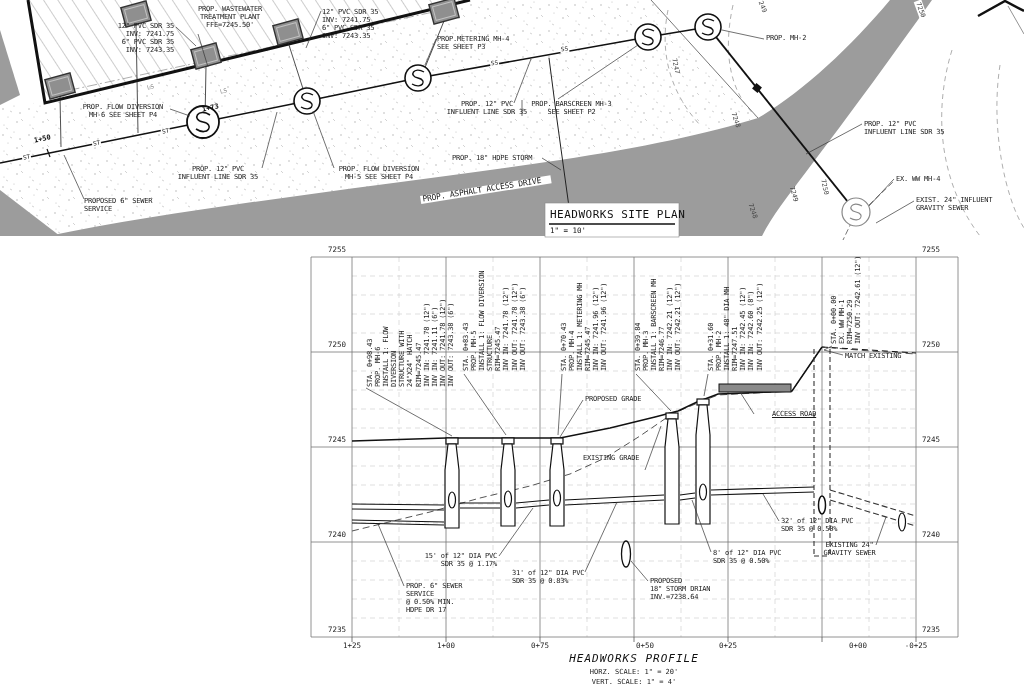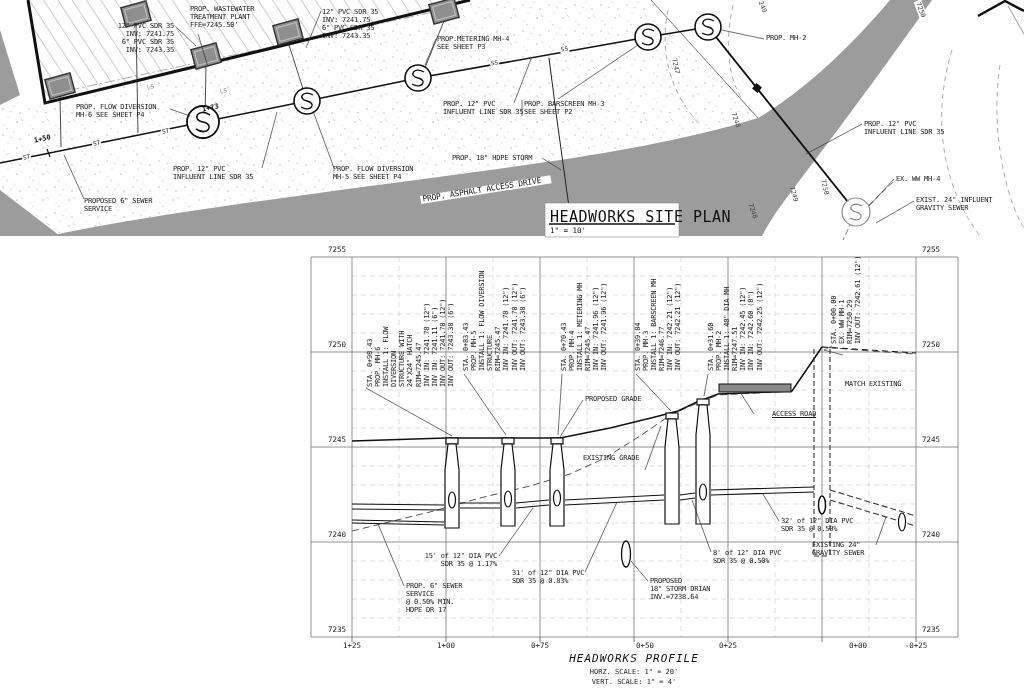--- a/index.html
+++ b/index.html
@@ -1,31 +1,31 @@
 <!DOCTYPE html>
 <html><head>
 <meta charset="utf-8">
 <style>
   html,body{margin:0;padding:0;background:#fff;}
   #page{position:relative;width:1024px;height:697px;background:#fff;overflow:hidden;
         font-family:"DejaVu Sans Mono",monospace;}
   .lbl{position:absolute;font-size:7px;line-height:8.1px;letter-spacing:-0.2px;color:#1a1a1a;
        white-space:pre-line;}
-  .ra{text-align:right}.ctr{text-align:left}
+  .ra{text-align:right}.ctr{text-align:center}
   .vlabel{transform:rotate(-90deg);transform-origin:0 0;}
   .clbl{position:absolute;font-size:6.5px;color:#444;letter-spacing:0;}
   .mk{position:absolute;font-size:6px;color:#222;background:#fff;padding:0 1px;line-height:6.5px;}
   .sta{position:absolute;font-size:7px;font-weight:bold;color:#111;}
   .elev{position:absolute;font-size:7.5px;color:#222;width:30px;line-height:8px;}
   .axis{position:absolute;font-size:7.5px;color:#222;width:40px;text-align:center;}
   .whitebg{background:#fff;padding:0 2px;}
   svg{position:absolute;left:0;top:0;}
   .t-main{position:absolute;font-size:11px;letter-spacing:1px;color:#111;text-align:center;width:200px;}
   .t-sub{position:absolute;font-size:7px;color:#222;text-align:center;width:200px;}
-  .sp-title{position:absolute;font-size:15px;letter-spacing:0.5px;color:#111;}
+  .sp-title{position:absolute;font-size:11px;letter-spacing:0.5px;color:#111;}
   .sp-scale{position:absolute;font-size:7.5px;color:#111;}
 </style>
 </head>
 <body>
 
 <div id="page">
 
 <svg width="1024" height="697" viewBox="0 0 1024 697">
   <defs>
     <pattern id="hatch" width="12" height="12" patternUnits="userSpaceOnUse" patternTransform="rotate(-33)">
@@ -366,19 +366,19 @@
 @ 0.50% MIN.
 HDPE DR 17</div>
 <div class="lbl" style="left:650px;top:577px;width:80px;">PROPOSED
 18" STORM DRIAN
 INV.=7238.64</div>
 <div class="lbl ctr" style="left:812px;top:541px;width:75px;">EXISTING 24"
 GRAVITY SEWER</div>
 <div class="lbl" style="left:585px;top:395px;width:80px;">PROPOSED GRADE</div>
 <div class="lbl" style="left:583px;top:454px;width:80px;">EXISTING GRADE</div>
 <div class="lbl" style="left:772px;top:410px;width:70px;text-decoration:underline;">ACCESS ROAD</div>
-<div class="lbl" style="left:845px;top:352px;width:80px;margin-top:28px;">MATCH EXISTING</div>
+<div class="lbl" style="left:845px;top:352px;width:80px;">MATCH EXISTING</div>
 
 <div class="t-main" style="left:534px;top:652px;font-style:italic;">HEADWORKS PROFILE</div>
 <div class="t-sub" style="left:534px;top:668px;">HORZ. SCALE: 1" = 20'</div>
 <div class="t-sub" style="left:534px;top:678px;">VERT. SCALE: 1" = 4'</div>
 
 </div>
 
 </body></html>

